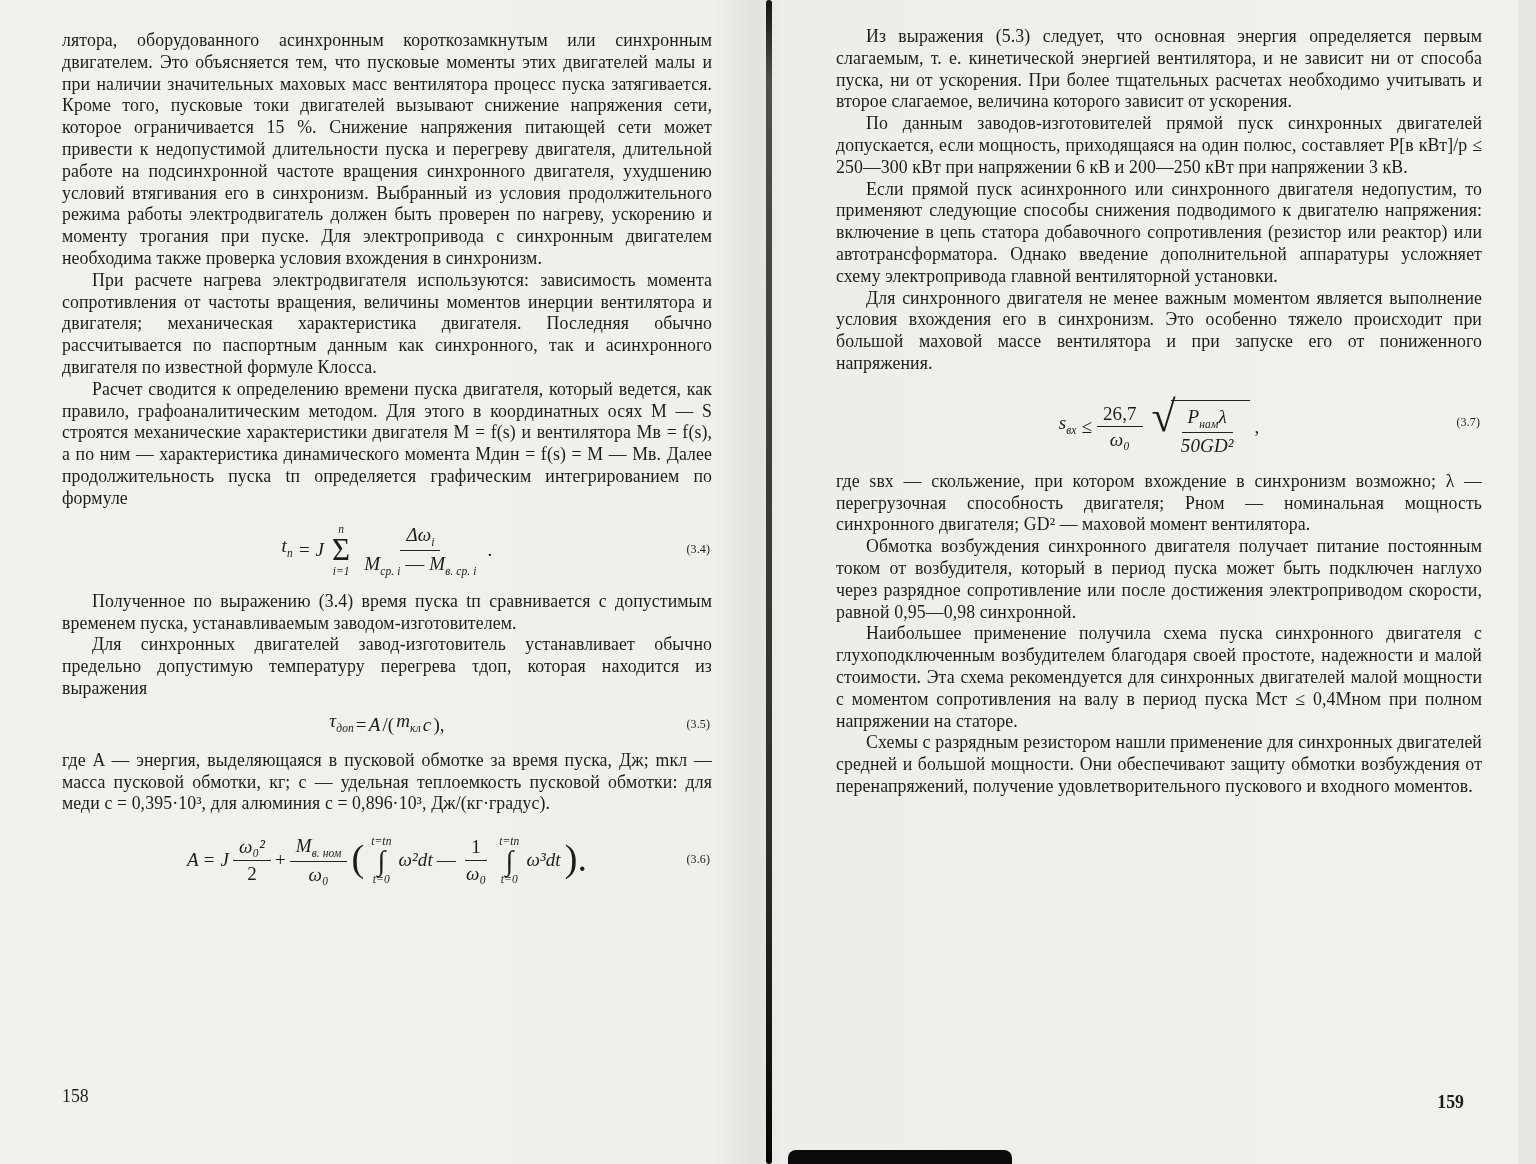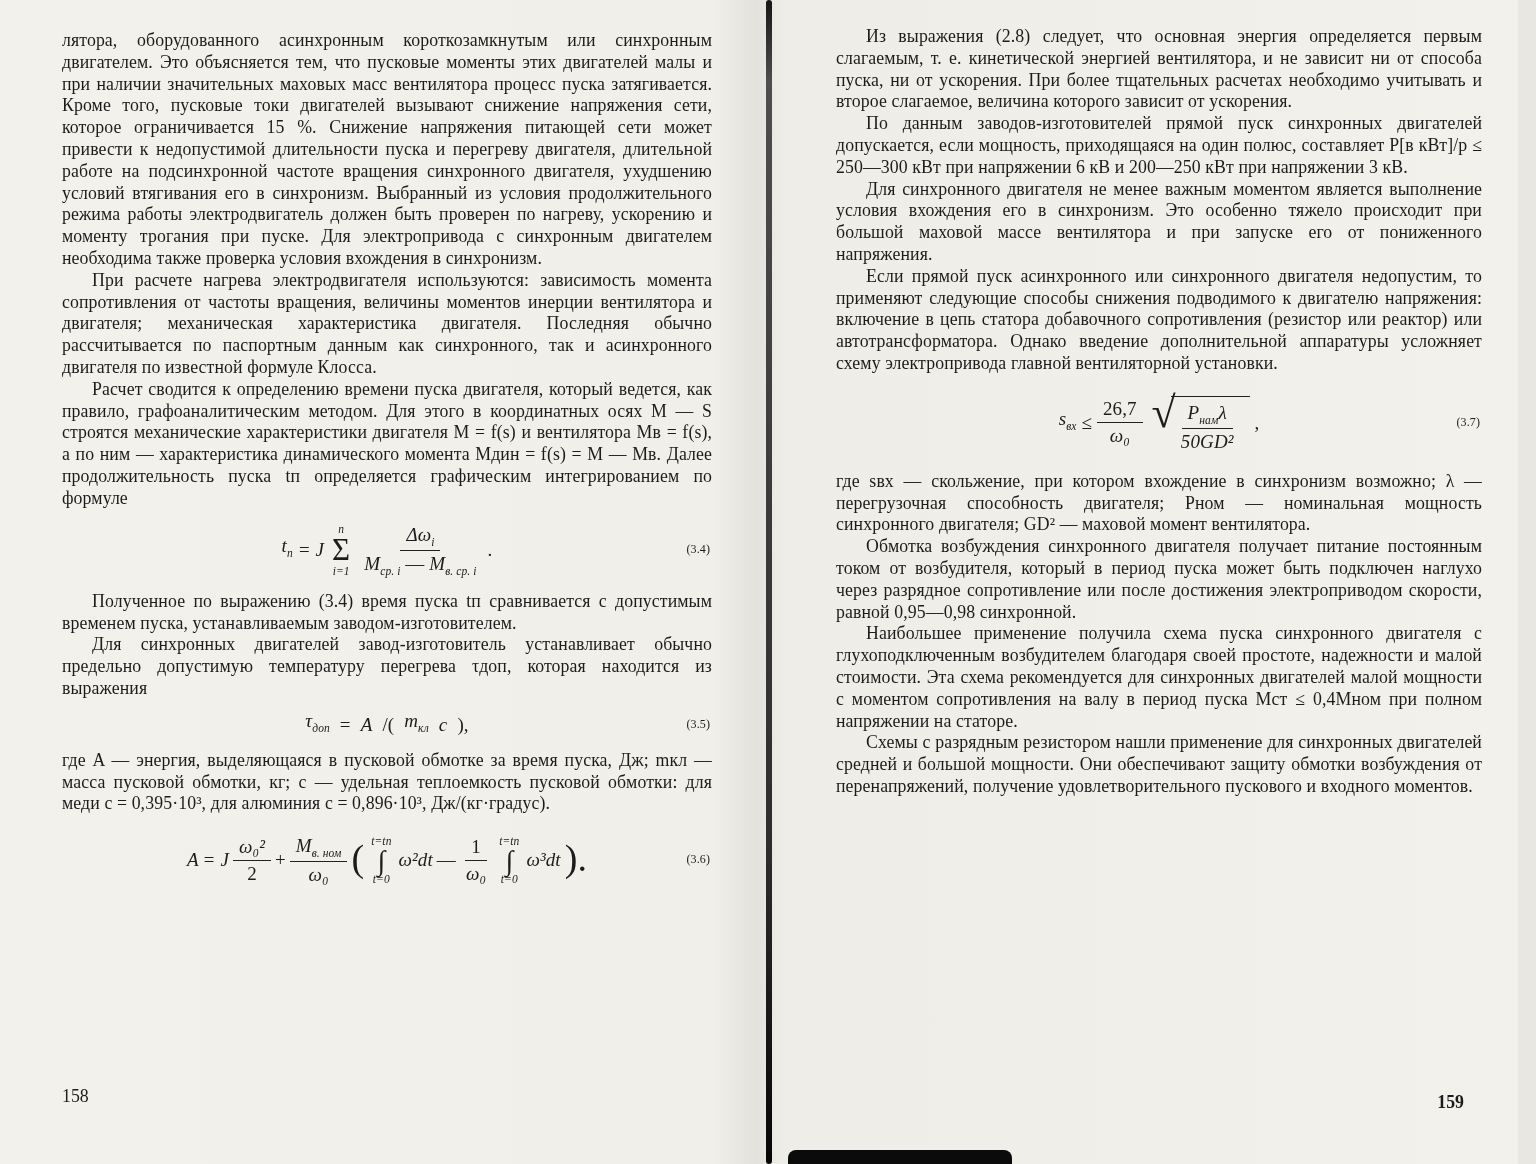--- a/index.html
+++ b/index.html
@@ -80,21 +80,21 @@
         </span>
         <span class="up">.</span>
       </span>
       <span class="eq-tag">(3.4)</span>
     </div>
 
     <p class="par indent">Полученное по выражению (3.4) время пуска tп сравнивается с допустимым временем пуска, устанавливаемым заводом-изготовителем.</p>
     <p class="par indent">Для синхронных двигателей завод-изготовитель устанавливает обычно предельно допустимую температуру перегрева τдоп, которая находится из выражения</p>
 
     <div class="equation" style="min-height:34px;margin:8px 0;">
-      <span class="math" style="gap:10px;align-items:center;">
+      <span class="math" style="gap:2px;align-items:center;">
         <span><span>τ</span><sub>доп</sub></span>
         <span class="up">=</span>
         <span>A</span>
           <span class="up">/(</span>
           <span><span>m</span><sub>кл</sub></span>
           <span>c</span>
           <span class="up">),</span>
       </span>
       <span class="eq-tag">(3.5)</span>
     </div>
@@ -132,26 +132,26 @@
           <span class="limit">t=0</span>
         </span>
         <span>ω³dt</span>
         <span class="paren">).</span>
       </span>
       <span class="eq-tag">(3.6)</span>
     </div>
   </div>
 
   <div class="page page-right">
-    <p class="par indent">Из выражения (2.8) следует, что основная энергия определяется первым слагаемым, т. е. кинетической энергией вентилятора, и не зависит ни от способа пуска, ни от ускорения. При более тщательных расчетах необходимо учитывать и второе слагаемое, величина которого зависит от ускорения.</p>
+    <p class="par indent">Из выражения (5.3) следует, что основная энергия определяется первым слагаемым, т. е. кинетической энергией вентилятора, и не зависит ни от способа пуска, ни от ускорения. При более тщательных расчетах необходимо учитывать и второе слагаемое, величина которого зависит от ускорения.</p>
     <p class="par indent">По данным заводов-изготовителей прямой пуск синхронных двигателей допускается, если мощность, приходящаяся на один полюс, составляет P[в кВт]/p ≤ 250—300 кВт при напряжении 6 кВ и 200—250 кВт при напряжении 3 кВ.</p>
+    <p class="par indent">Если прямой пуск асинхронного или синхронного двигателя недопустим, то применяют следующие способы снижения подводимого к двигателю напряжения: включение в цепь статора добавочного сопротивления (резистор или реактор) или автотрансформатора. Однако введение дополнительной аппаратуры усложняет схему электропривода главной вентиляторной установки.</p>
     <p class="par indent">Для синхронного двигателя не менее важным моментом является выполнение условия вхождения его в синхронизм. Это особенно тяжело происходит при большой маховой массе вентилятора и при запуске его от пониженного напряжения.</p>
-    <p class="par indent">Если прямой пуск асинхронного или синхронного двигателя недопустим, то применяют следующие способы снижения подводимого к двигателю напряжения: включение в цепь статора добавочного сопротивления (резистор или реактор) или автотрансформатора. Однако введение дополнительной аппаратуры усложняет схему электропривода главной вентиляторной установки.</p>
 
-    <div class="equation" style="min-height:70px;">
+    <div class="equation" style="min-height:70px;align-items:flex-end;">
       <span class="math">
         <span><span>s</span><sub>вх</sub></span>
         <span class="up">≤</span>
         <span class="frac">
           <span class="num up">26,7</span>
           <span class="den">ω₀</span>
         </span>
         <span class="sqrt">
           <span class="sign">√</span>
           <span class="radicand">

